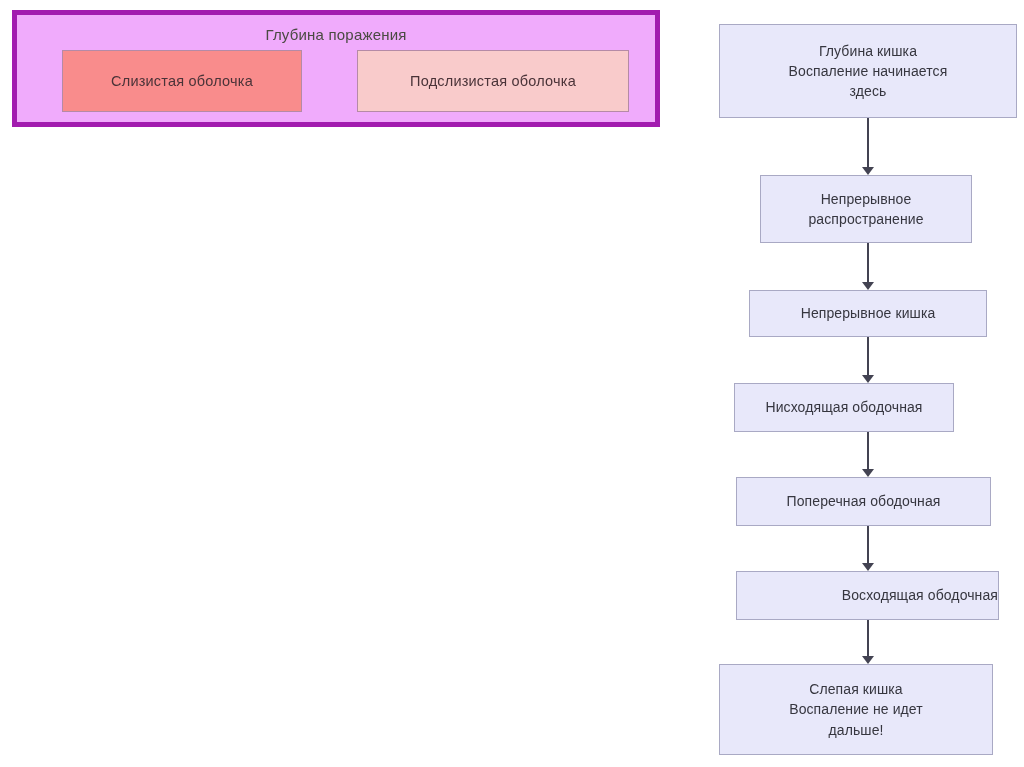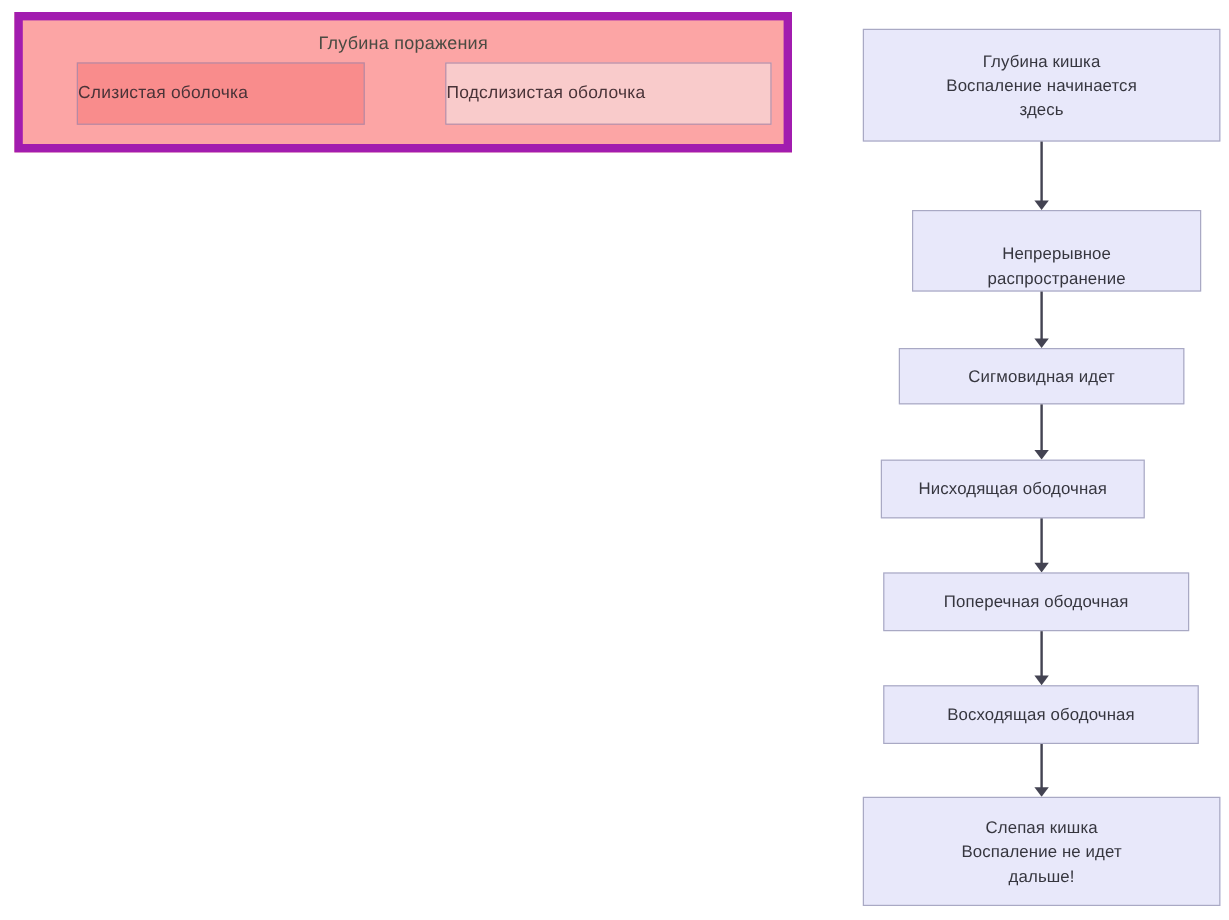--- a/index.html
+++ b/index.html
@@ -16,53 +16,54 @@
     color: #3a3a3a;
   }
 
   
   #depth-panel {
     position: absolute;
     left: 12px;
     top: 10px;
     width: 648px;
     height: 117px;
-    background: #fca5a5;
-    border: 7px solid #a21caf;
+    background: #f0abfc;
+    border: 5px solid #a21caf;
     box-sizing: border-box;
   }
   #depth-title {
     position: absolute;
     left: 0;
     right: 0;
     top: 11px;
     text-align: center;
     font-size: 15px;
     color: #4a4a42;
     letter-spacing: 0.2px;
   }
   .layer-box {
     position: absolute;
     top: 35px;
-    height: 52px;
+    height: 62px;
     box-sizing: border-box;
     display: flex;
     align-items: center;
+    justify-content: center;
     font-size: 14.5px;
     color: #4a3338;
     letter-spacing: 0.2px;
   }
   #layer-mucosa {
     left: 45px;
     width: 240px;
     background: #F98C8C;
     border: 1px solid #B58AA6;
   }
   #layer-submucosa {
-    left: 352px;
+    left: 340px;
     width: 272px;
     background: #F9CBCB;
     border: 1px solid #B58AA6;
   }
 
   
   #flow {
     position: absolute;
     left: 700px;
     top: 0;
@@ -104,26 +105,26 @@
     bottom: 0;
     width: 0;
     height: 0;
     border-left: 6px solid transparent;
     border-right: 6px solid transparent;
     border-top: 8px solid #434352;
   }
 
   
   #node-rectum        { left: 19px;  top: 24px;  width: 298px; height: 94px; }
-  #node-continuous    { left: 60px;  top: 175px; width: 241px; height: 68px; justify-content: flex-end; }
+  #node-continuous    { left: 60px;  top: 175px; width: 212px; height: 68px; }
   #node-sigmoid       { left: 49px;  top: 290px; width: 238px; height: 47px; }
   #node-descending    { left: 34px;  top: 383px; width: 220px; height: 49px; }
   #node-transverse    { left: 36px;  top: 477px; width: 255px; height: 49px; }
-  #node-ascending     { left: 36px;  top: 571px; width: 263px; height: 49px; }
-  #node-cecum         { left: 19px;  top: 664px; width: 298px; height: 91px; }
+  #node-ascending     { left: 36px;  top: 571px; width: 263px; height: 49px; align-items: flex-end; }
+  #node-cecum         { left: 19px;  top: 664px; width: 274px; height: 91px; }
 
   #conn-1 { left: 161px; top: 118px; height: 57px; }
   #conn-2 { left: 161px; top: 243px; height: 47px; }
   #conn-3 { left: 161px; top: 337px; height: 46px; }
   #conn-4 { left: 161px; top: 432px; height: 45px; }
   #conn-5 { left: 161px; top: 526px; height: 45px; }
   #conn-6 { left: 161px; top: 620px; height: 44px; }
 </style>
 </head>
 <body>
@@ -157,21 +158,21 @@
     <span class="line">Непрерывное</span>
     <span class="line">распространение</span>
   </div>
 
   <div class="connector" id="conn-2">
     <div class="stem"></div>
     <div class="head"></div>
   </div>
 
   <div class="flow-node" id="node-sigmoid">
-    <span class="line">Сигмовидная идет</span>
+    <span class="line">Непрерывное кишка</span>
   </div>
 
   <div class="connector" id="conn-3">
     <div class="stem"></div>
     <div class="head"></div>
   </div>
 
   <div class="flow-node" id="node-descending">
     <span class="line">Нисходящая ободочная</span>
   </div>

